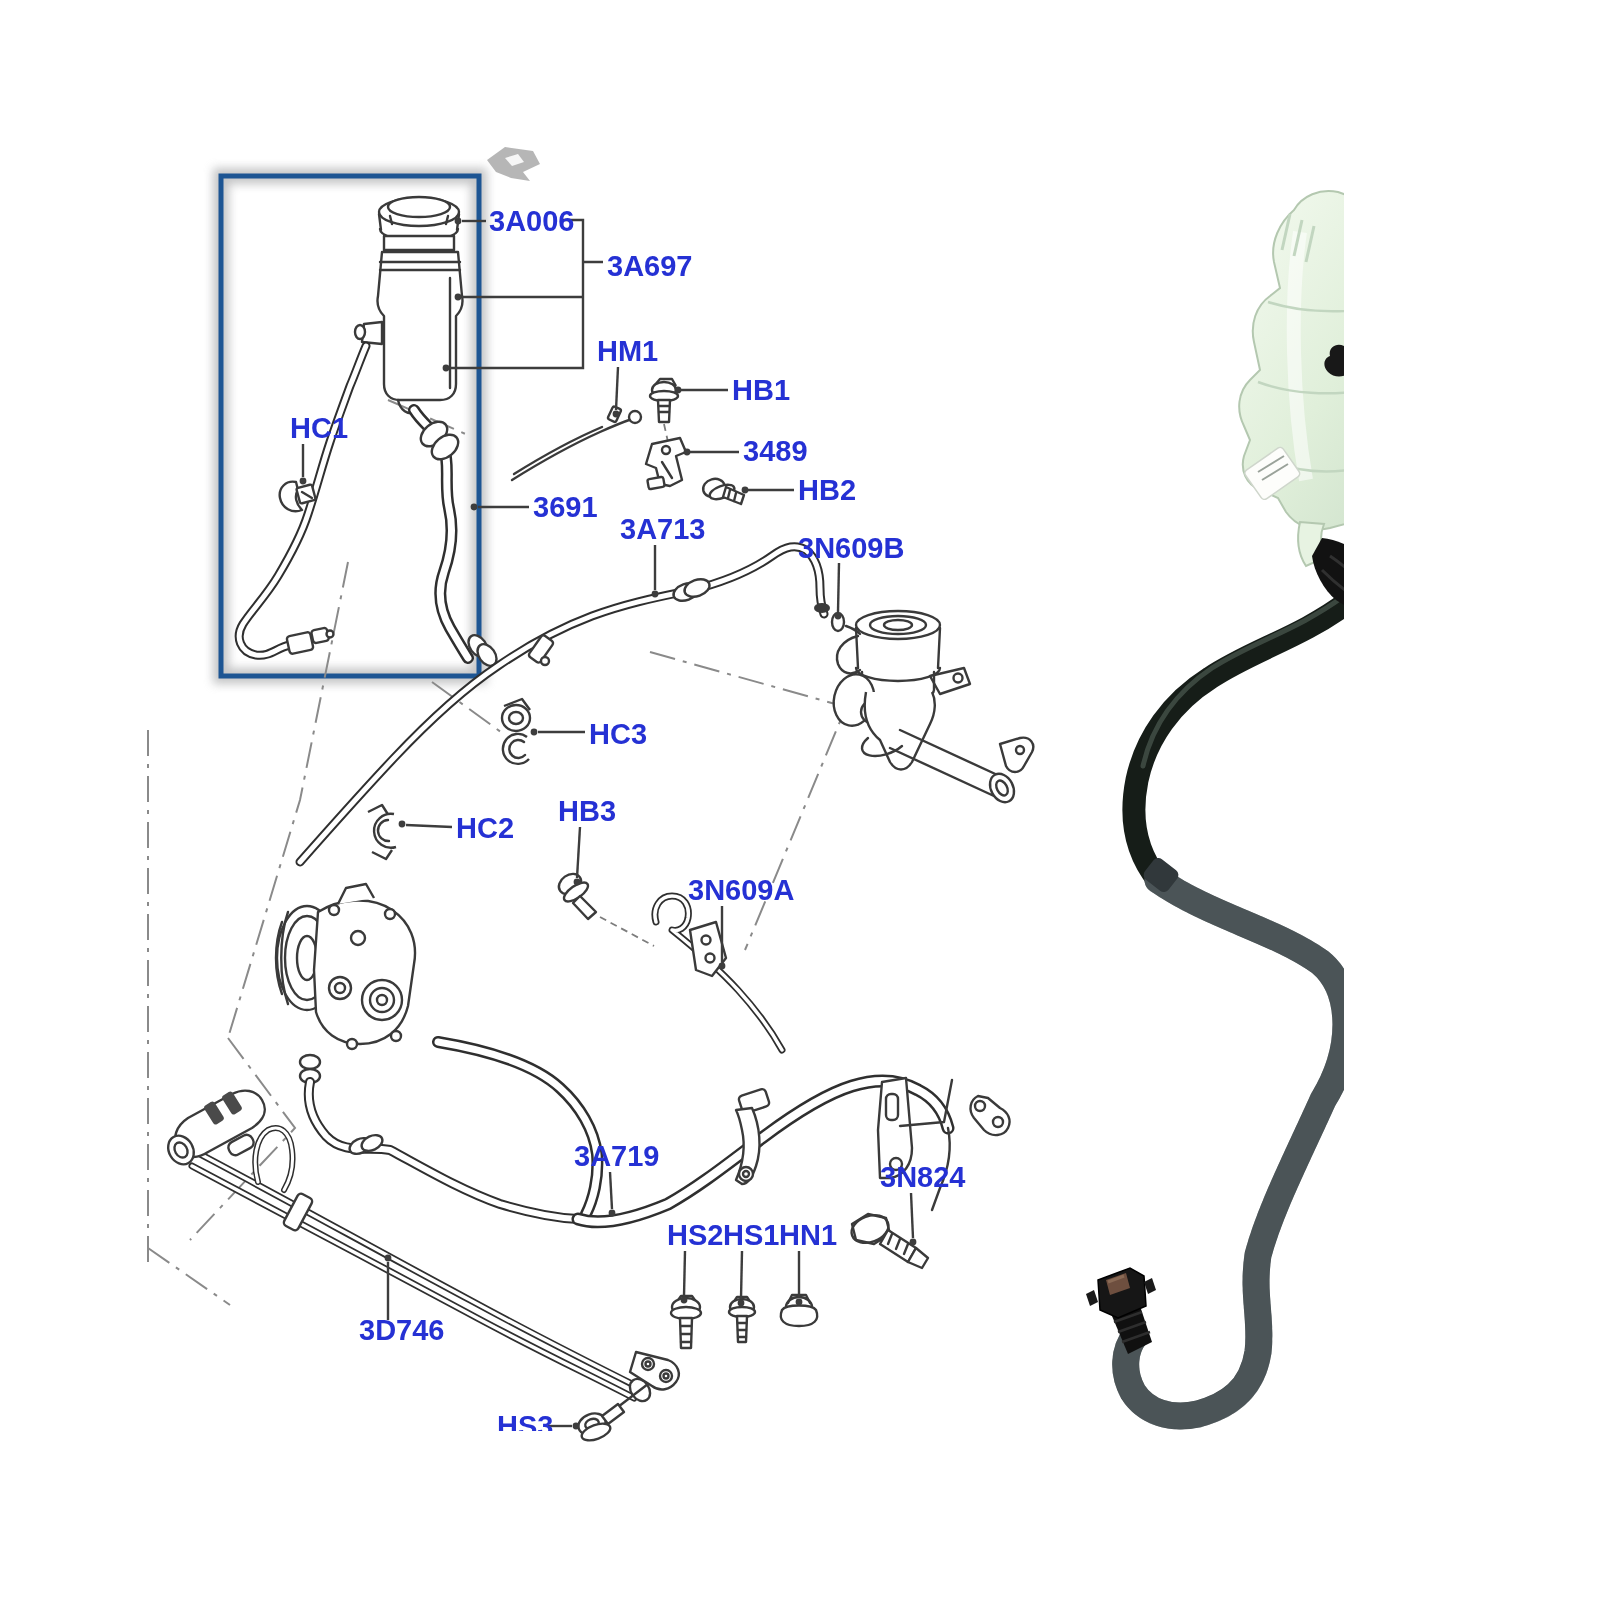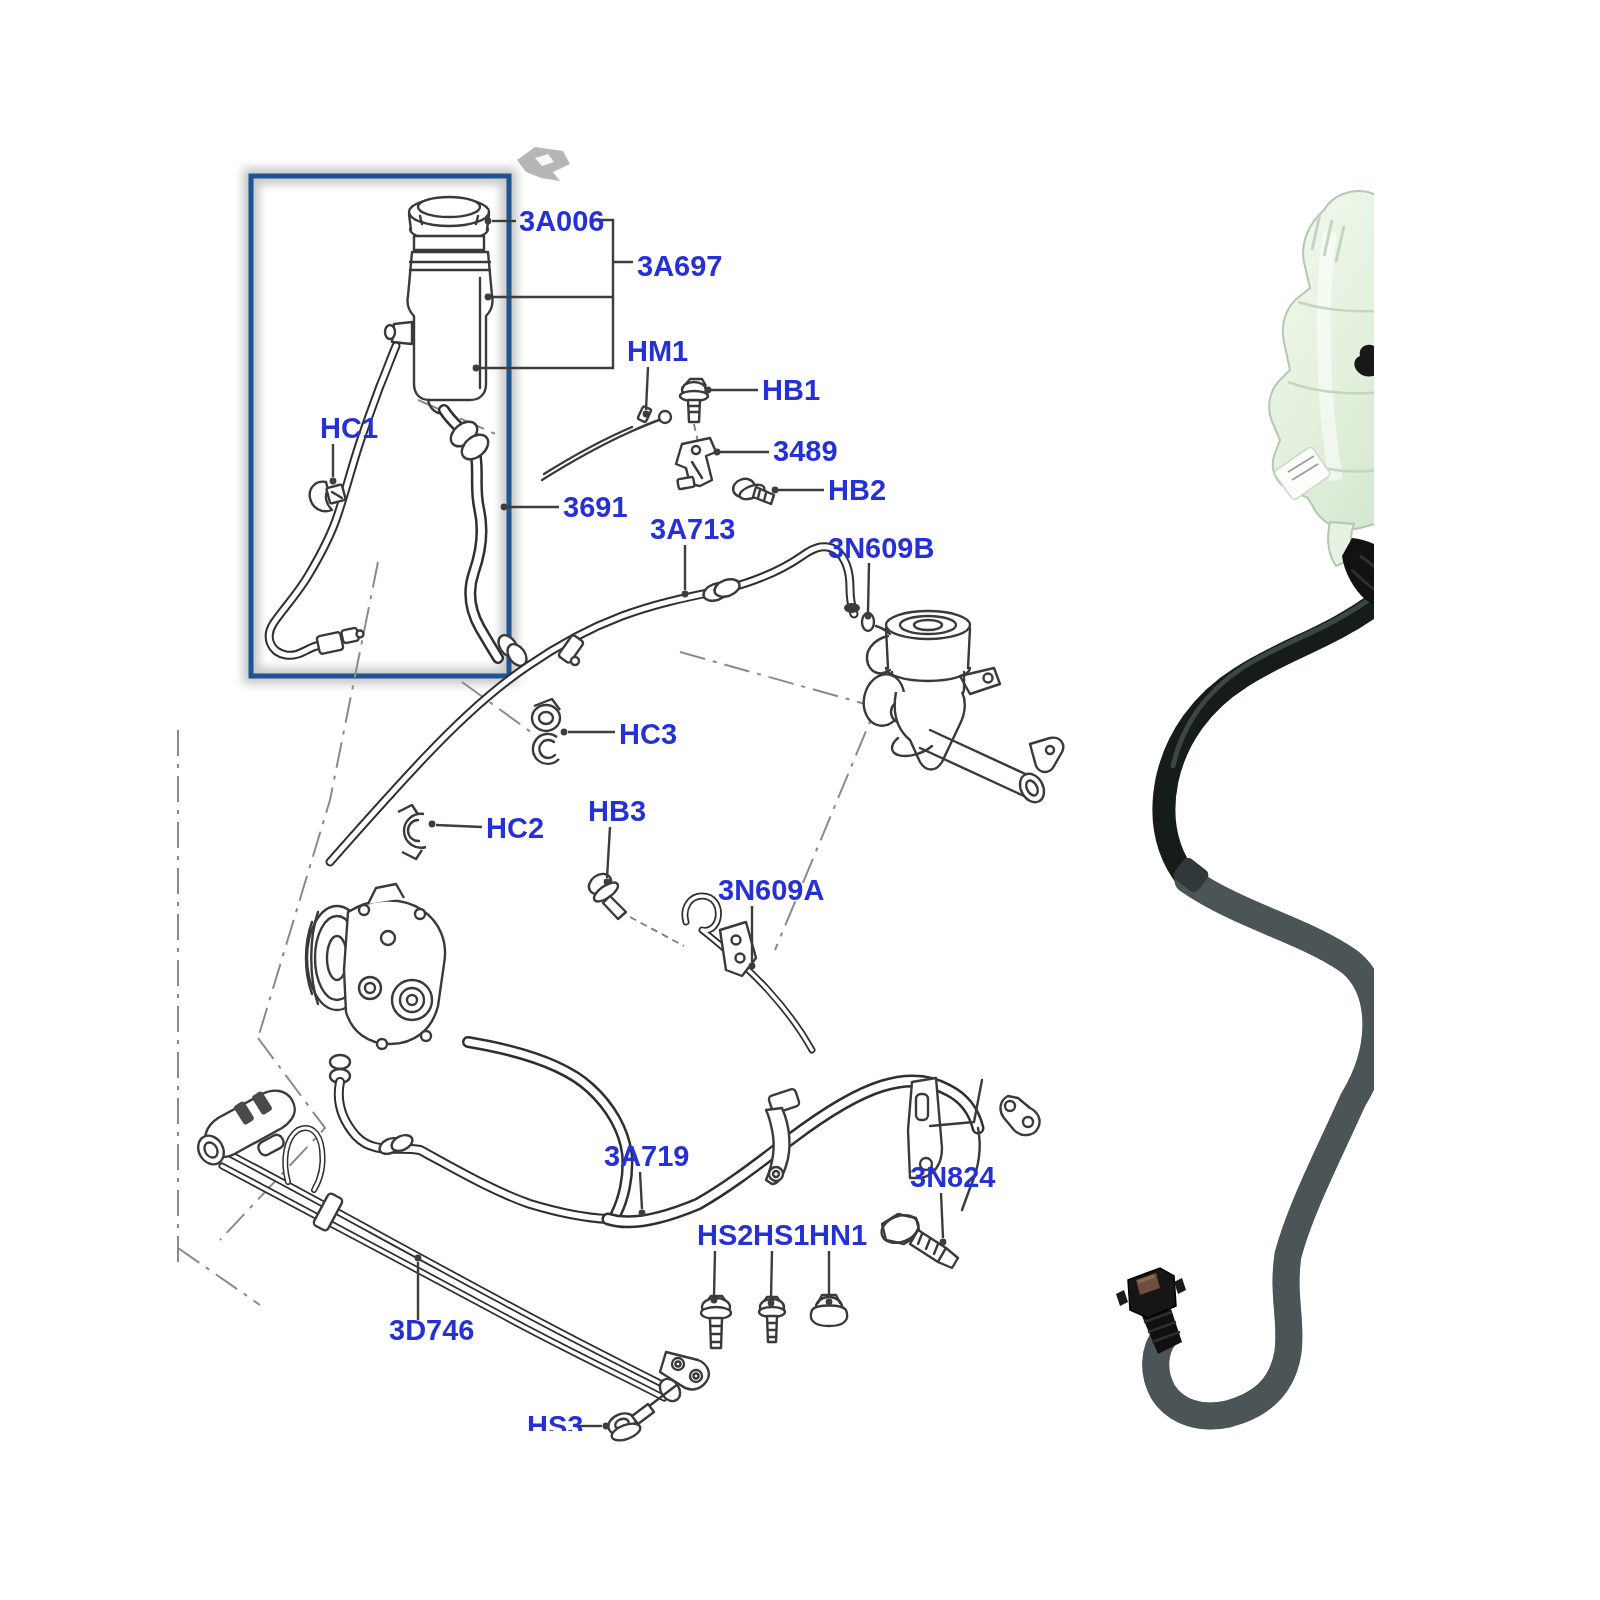--- a/index.html
+++ b/index.html
@@ -1,17 +1,17 @@
 <!DOCTYPE html>
 <html><head>
 <meta charset="utf-8">
 <style>
   html,body{margin:0;padding:0;background:#ffffff;}
   .stage{position:relative;width:1344px;height:1600px;background:#fff;overflow:hidden;
-         font-family:"Liberation Sans",sans-serif;margin-left:30px;}
+         font-family:"Liberation Sans",sans-serif;}
   .stage svg{position:absolute;left:0;top:0;}
   text.lbl{font-family:"Liberation Sans",sans-serif;font-weight:bold;font-size:29px;fill:#2531d4;}
   .art{stroke:#3a3a3a;fill:none;stroke-width:2.4;stroke-linecap:round;stroke-linejoin:round;}
   .artf{stroke:#3a3a3a;fill:#ffffff;stroke-width:2.4;stroke-linejoin:round;}
   .tubeO{stroke:#2f2f2f;fill:none;stroke-linecap:round;stroke-linejoin:round;}
   .tubeI{stroke:#ffffff;fill:none;stroke-linecap:round;stroke-linejoin:round;}
   .leader{stroke:#3d3d3d;stroke-width:2.4;fill:none;}
   .phantom{stroke:#8a8a8a;stroke-width:2;fill:none;stroke-dasharray:26 8 4 8;}
   .dash{stroke:#7d7d7d;stroke-width:1.8;fill:none;stroke-dasharray:7 5;}
 </style>

